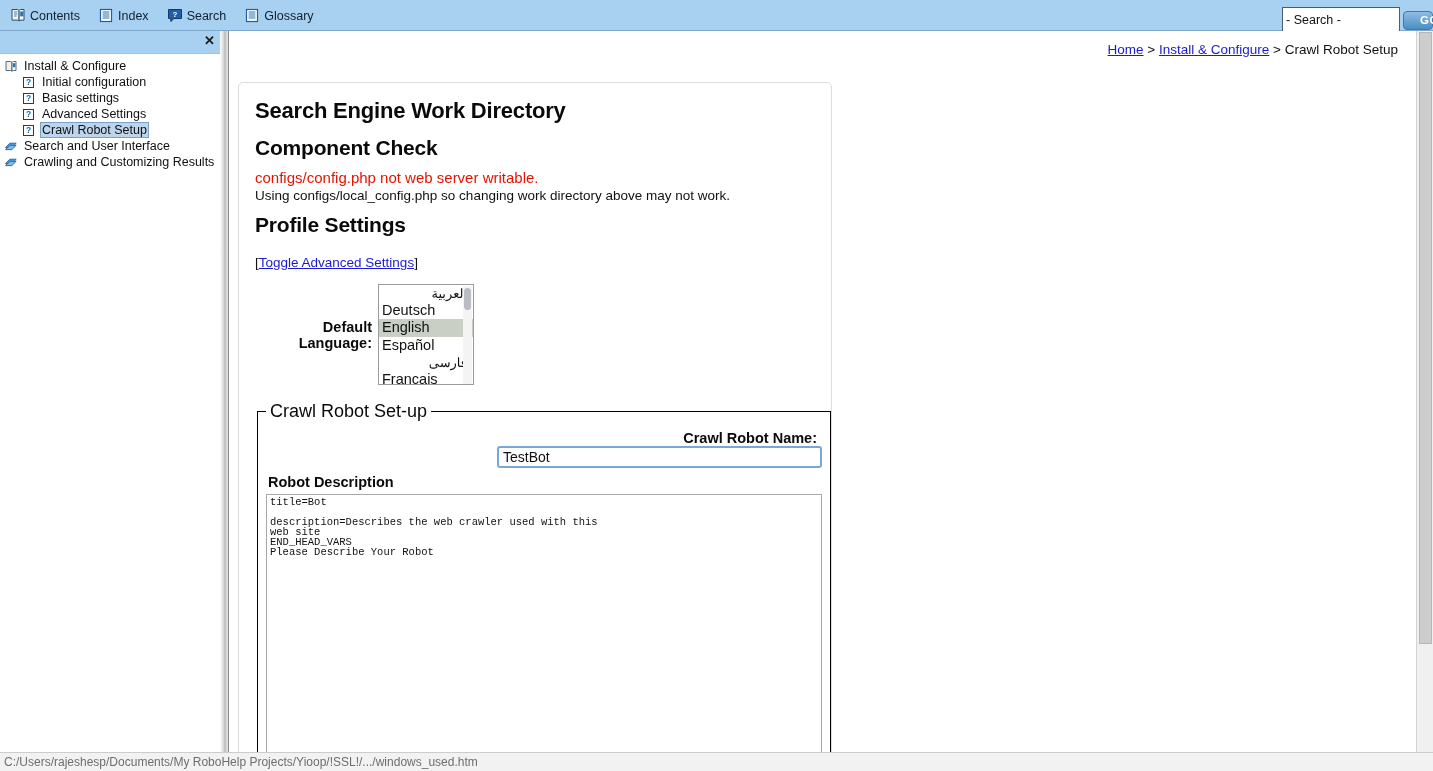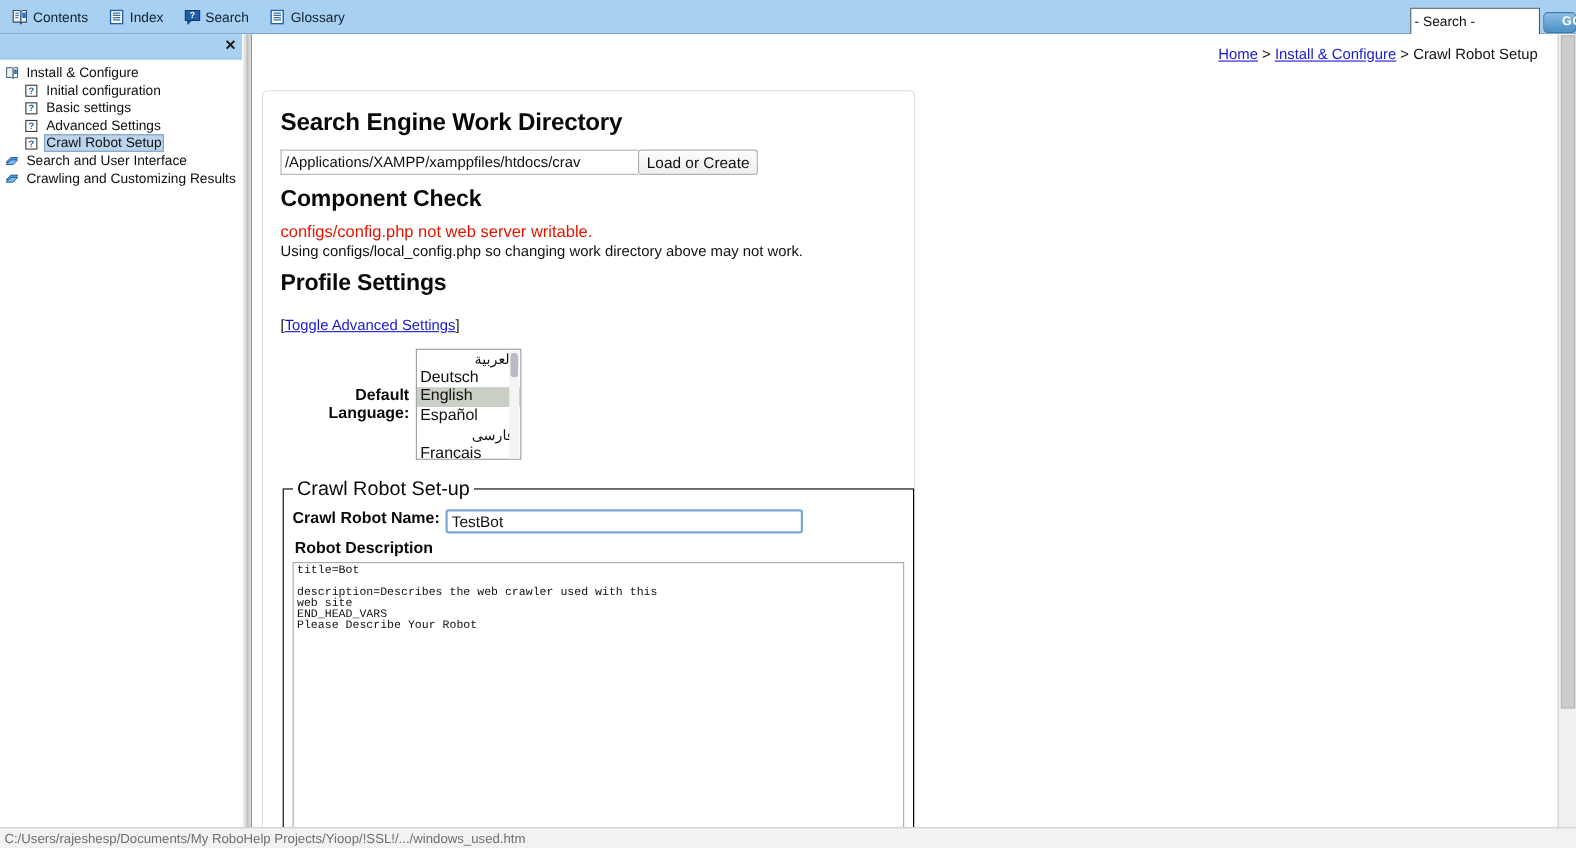--- a/index.html
+++ b/index.html
@@ -292,21 +292,21 @@
     width: 564px;
     box-sizing: border-box;
   }
   #robot-fieldset > legend {
     font-size: 18px;
     font-weight: normal;
     color: #0a0a0a;
     padding: 0 4px;
     margin-left: 0;
   }
-  .name-row { display: flex; align-items: flex-start; margin: 3px 0 6px 0; }
+  .name-row { display: flex; align-items: flex-end; margin: 3px 0 6px 0; flex-direction: column; }
   .name-label {
     font-size: 14.5px;
     font-weight: bold;
     color: #0a0a0a;
     padding-right: 5px;
   }
   #robot-name-input {
     width: 325px;
     height: 22px;
     font-size: 14px;
@@ -522,24 +522,20 @@
 
   <div id="breadcrumb">
     <a>Home</a><span> &gt; </span><a>Install &amp; Configure</a><span> &gt; </span><span>Crawl Robot Setup</span>
   </div>
 
 
   <div id="card">
 
     <div class="h-work">Search Engine Work Directory</div>
 
-    <div class="dir-row">
-      <input id="workdir-input" type="text" value="/Applications/XAMPP/xamppfiles/htdocs/crav" style="">
-      <button id="load-create-btn">Load or Create</button>
-    </div>
 
     <div class="h-sub">Component Check</div>
     <div class="err-line">configs/config.php not web server writable.</div>
     <div class="note-line">Using configs/local_config.php so changing work directory above may not work.</div>
 
     <div class="h-sub">Profile Settings</div>
 
     <div class="toggle-line"><span>[</span><a>Toggle Advanced Settings</a><span>]</span></div>
 
     <div class="lang-row">

